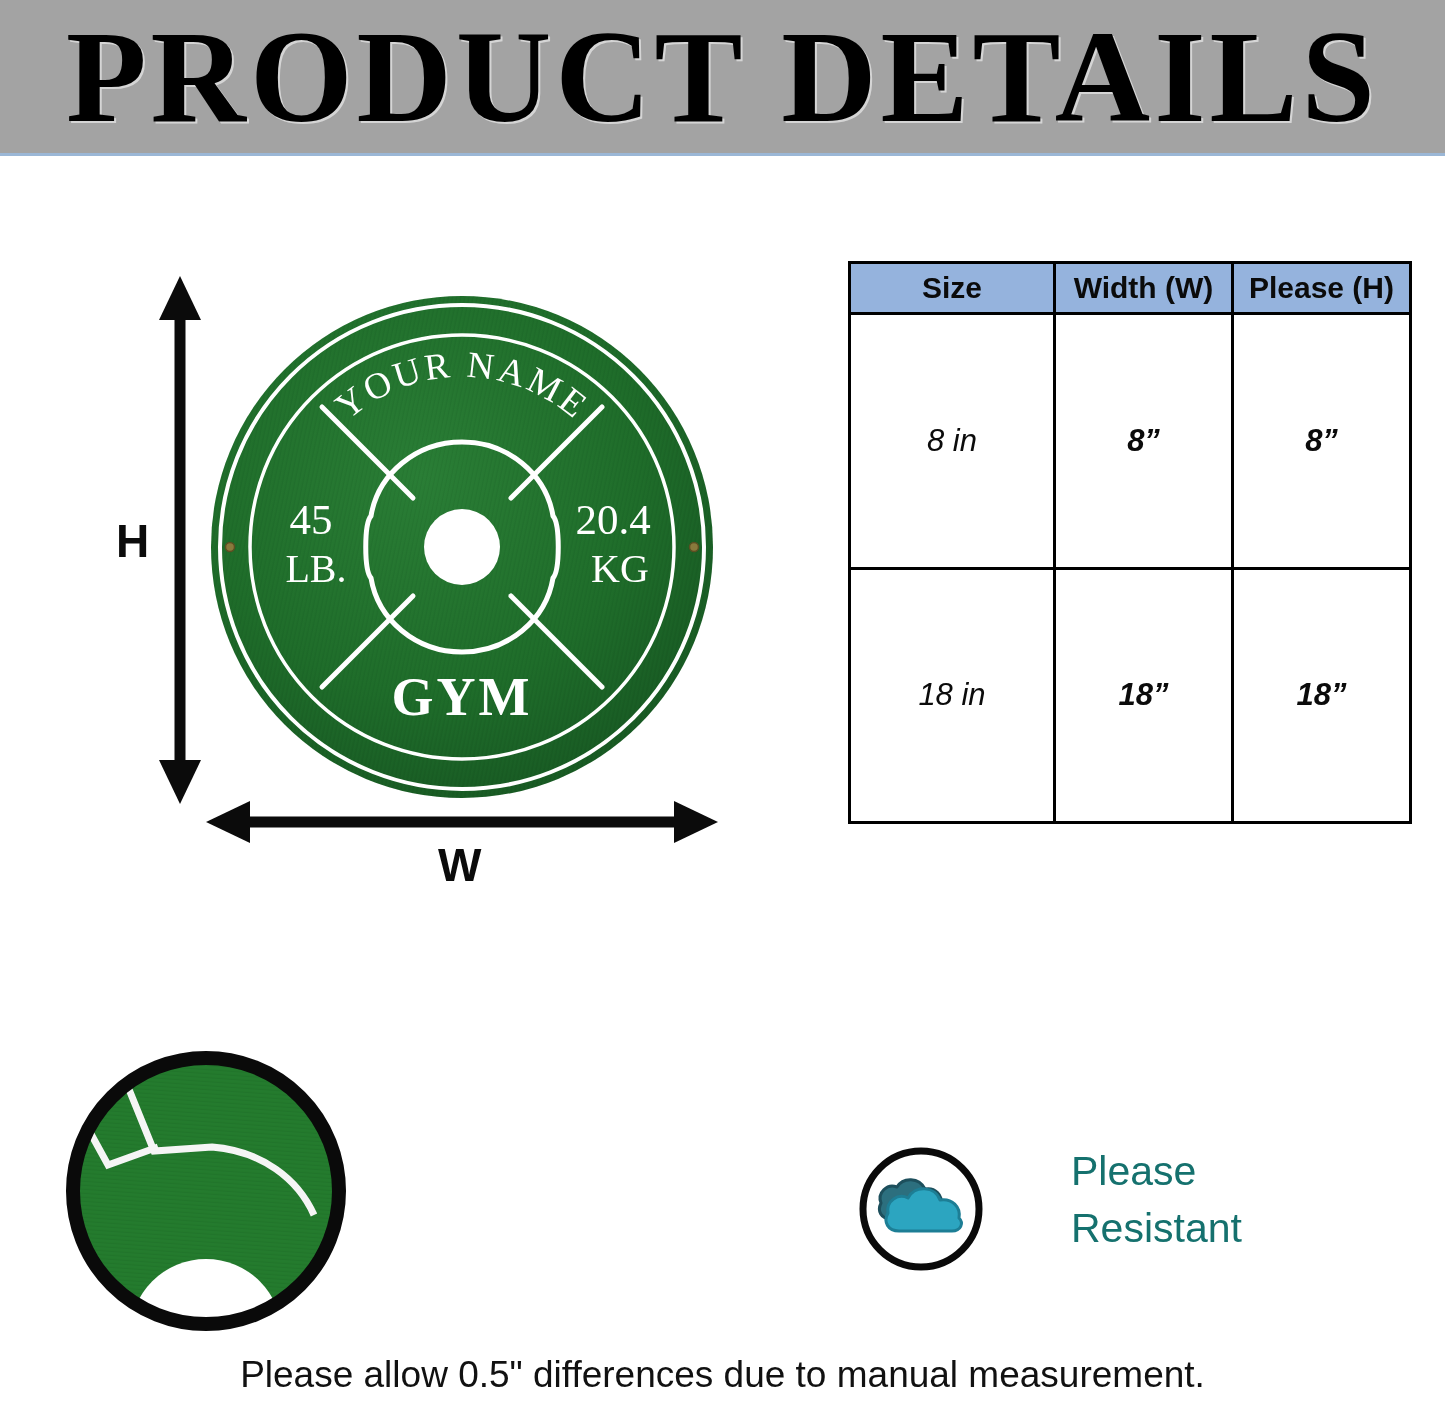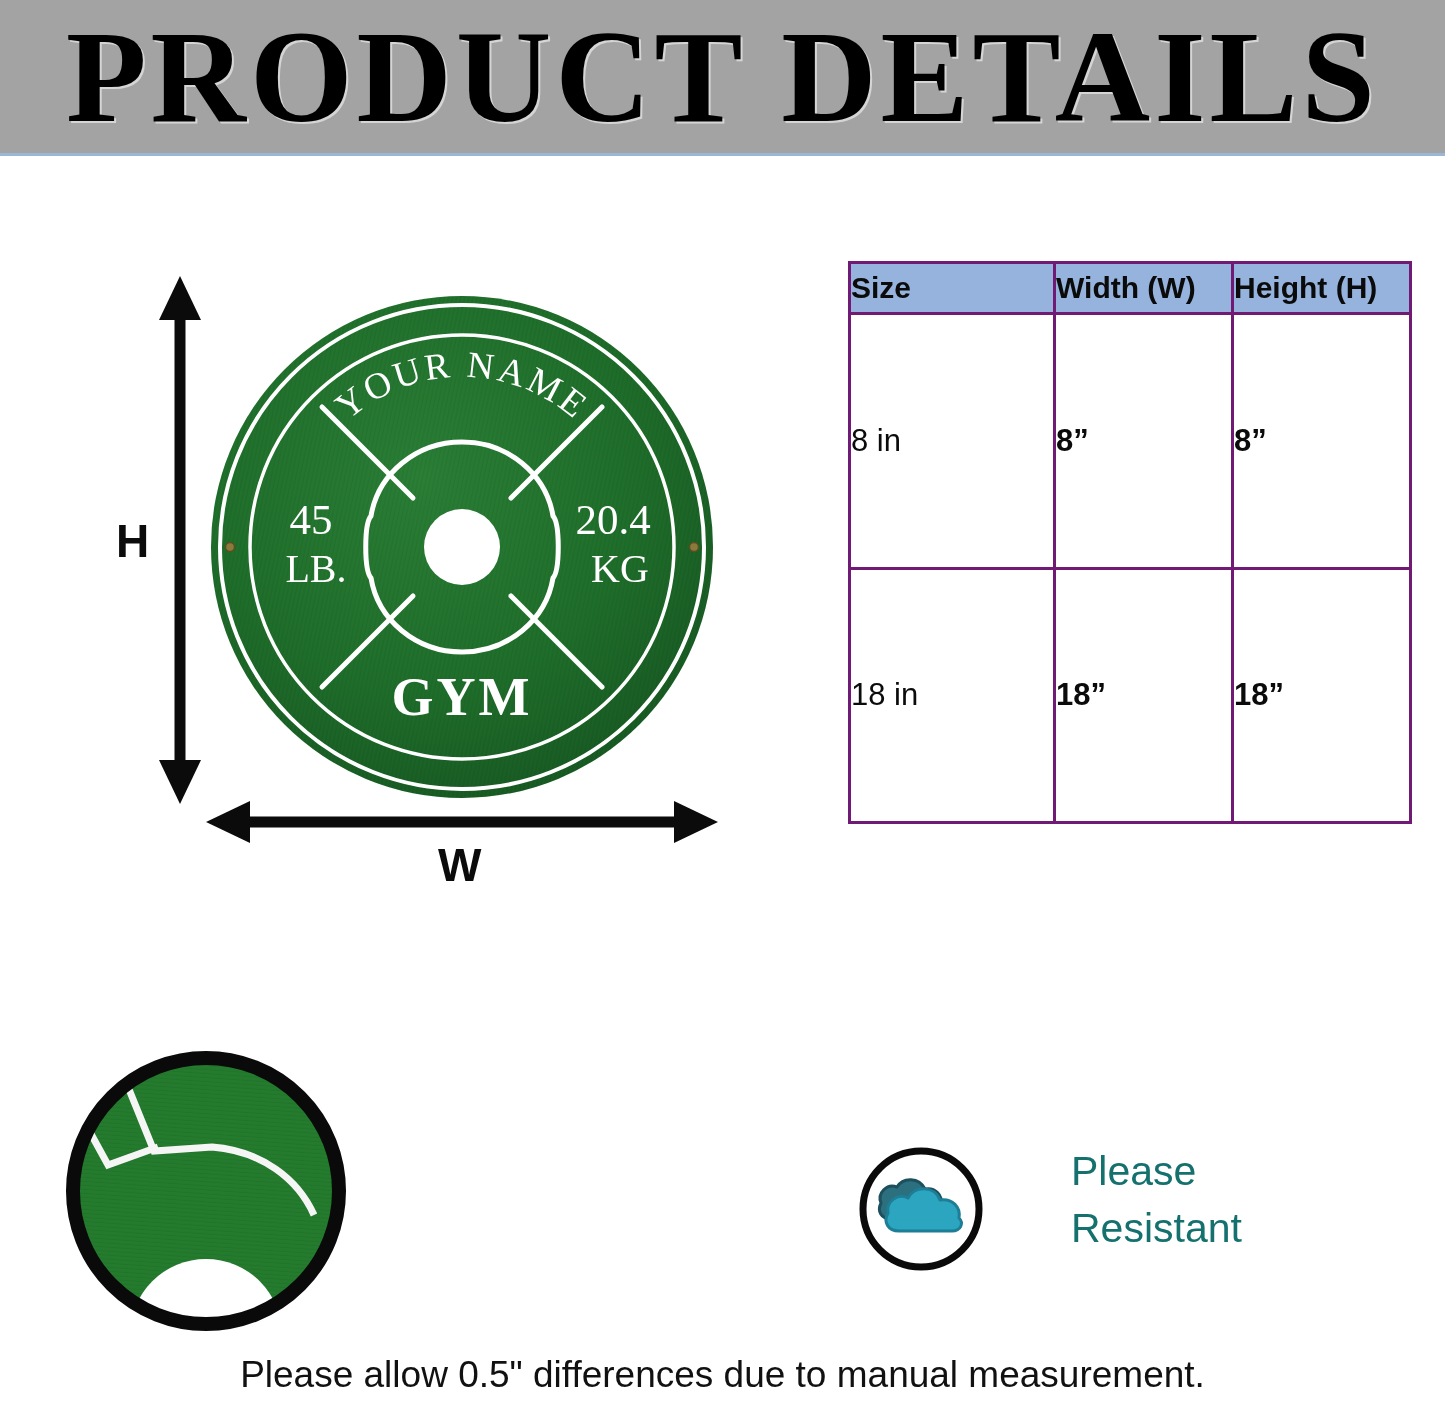--- a/index.html
+++ b/index.html
@@ -83,38 +83,39 @@
     width: 561px;
     height: 563px;
   }
   table#size-table {
     border-collapse: collapse;
     width: 561px;
     height: 563px;
     table-layout: fixed;
   }
   #size-table th, #size-table td {
-    border: 3px solid #701a75;
-    text-align: left;
+    border: 3px solid #000000;
+    text-align: center;
     vertical-align: middle;
     color: #0b0b0b;
     font-family: "Liberation Sans", sans-serif;
   }
   #size-table th {
     background: #95b3dd;
     font-size: 30px;
     font-weight: bold;
     height: 48px;
     padding: 0;
   }
   #size-table td {
     background: #ffffff;
     font-size: 31px;
     height: 103px;
     padding: 0;
+    font-style: italic;
   }
   #size-table td.size-cell { font-weight: normal; }
   #size-table td.dim-cell  { font-weight: bold; }
   #size-table col.c1 { width: 205px; }
   #size-table col.c2 { width: 178px; }
   #size-table col.c3 { width: 178px; }
 
   
   #thickness-feature {
     position: absolute;
@@ -256,21 +257,21 @@
   <table id="size-table">
     <colgroup>
         <col class="c1">
         <col class="c2">
         <col class="c3">
       </colgroup>
     <thead>
       <tr>
         <th>Size</th>
         <th>Width (W)</th>
-        <th>Height (H)</th>
+        <th>Please (H)</th>
       </tr>
     </thead>
     <tbody>
       <tr>
         <td class="size-cell">8 in</td>
         <td class="dim-cell">8”</td>
         <td class="dim-cell">8”</td>
       </tr>
       <tr>
         <td class="size-cell">18 in</td>

